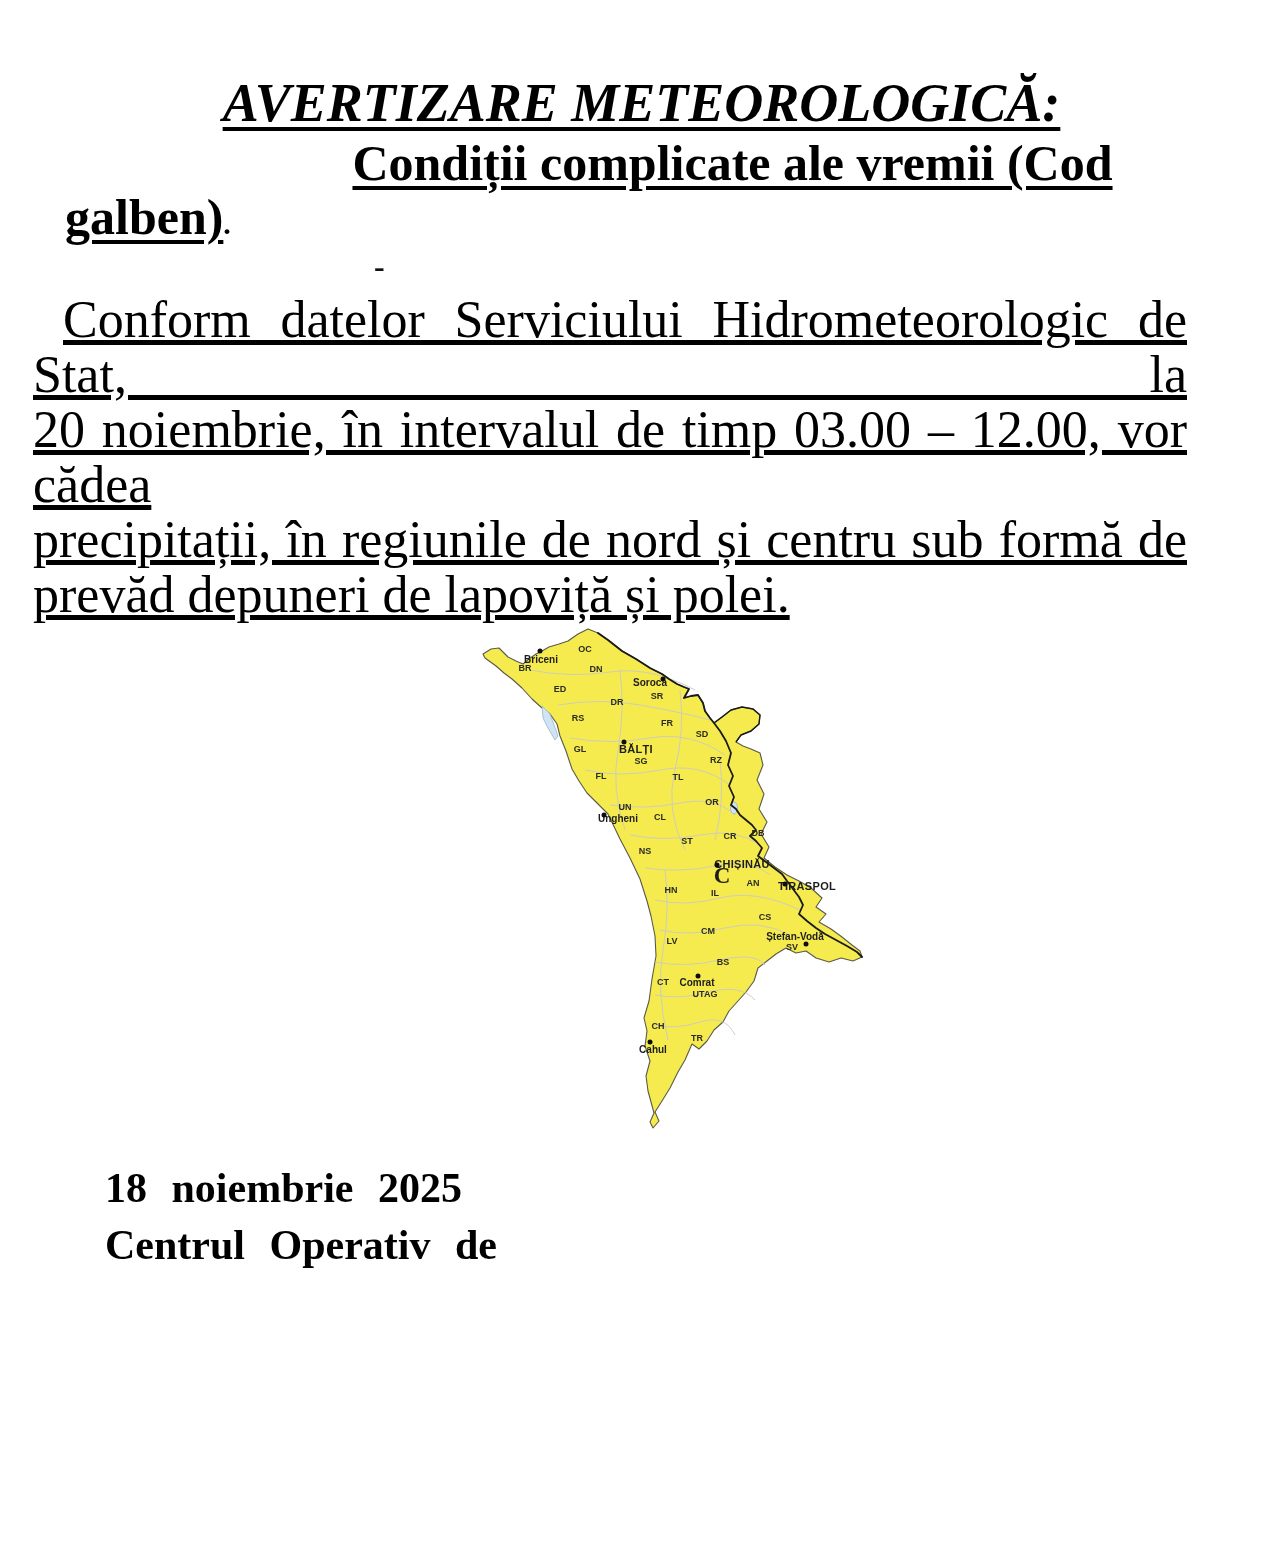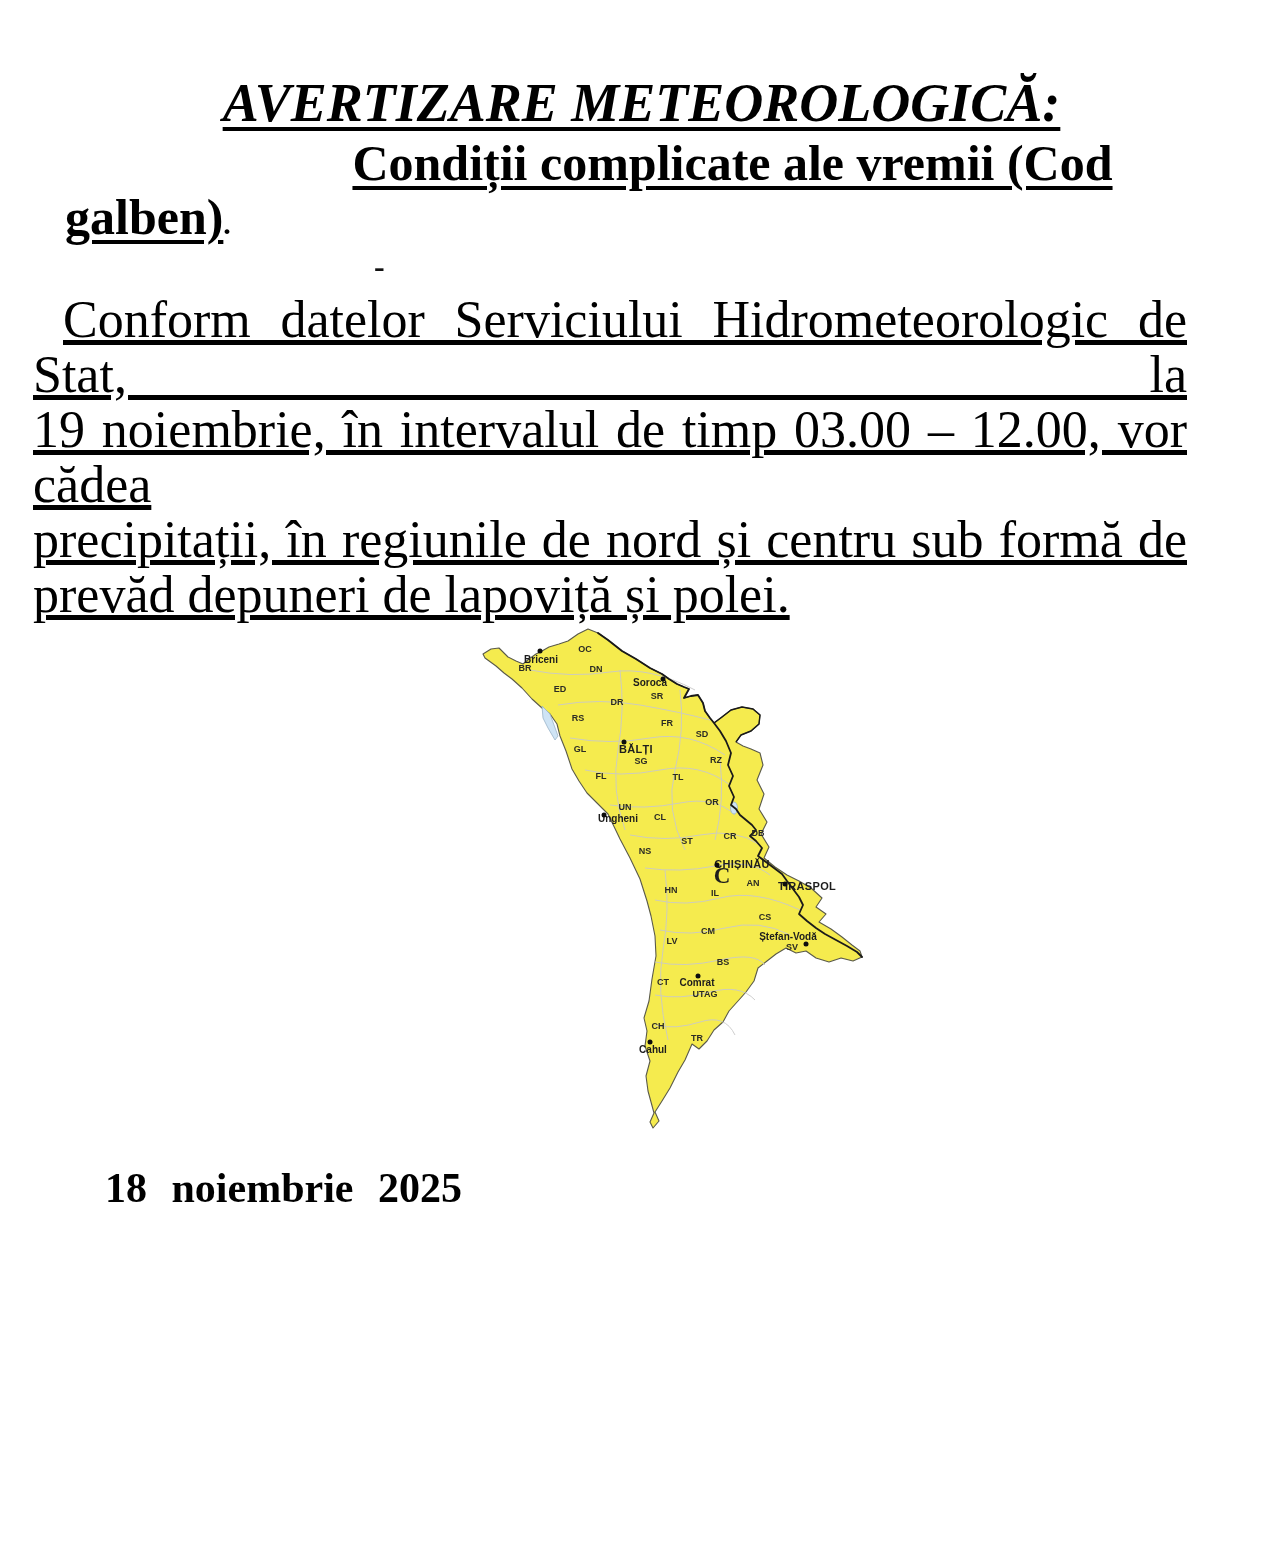--- a/index.html
+++ b/index.html
@@ -84,21 +84,21 @@
   <span>Condiții complicate ale vremii (Cod</span>
 </div>
 <div class="title-3">
   <span class="underl">galben)</span><span class="suffix">.</span>
 </div>
 
 <div class="stray-dash">-</div>
 
 <div class="body-par">
   <div class="body-line first">Conform datelor Serviciului Hidrometeorologic de Stat, la</div>
-  <div class="body-line">19 noiembrie, în intervalul de timp 03.00 – 12.00, vor cădea</div>
+  <div class="body-line">20 noiembrie, în intervalul de timp 03.00 – 12.00, vor cădea</div>
   <div class="body-line">precipitații, în regiunile de nord și centru sub formă de</div>
   <div class="body-line last">prevăd depuneri de lapoviță și polei.</div>
 </div>
 
 <div class="map-wrap">
   <svg width="430" height="530" viewBox="0 0 430 530">
 
     <path stroke="#5a5a4a" stroke-width="1.1" stroke-linejoin="round" d="M128,23 L138,30 L152,41 L166,49 L180,58 L192,64 L199,69 L207,74 L214,77 L219,79
          L214,88 L221,86 L228,85 L233,93 L235,101 L240,108 L244,113
          L252,107 L261,100 L272,97 L283,99 L290,105 L289,114 L281,121 L271,125 L266,132
@@ -188,26 +188,27 @@
       <i class="map-dot" style="left: 193px; top: 69px;"></i>
       <span class="map-label capital" style="left: 166px; top: 139px;">BĂLȚI</span>
       <i class="map-dot" style="left: 154px; top: 132px;"></i>
       <span class="map-label city" style="left: 148px; top: 208px;">Ungheni</span>
       <i class="map-dot" style="left: 134px; top: 205px;"></i>
       <span class="map-label capital" style="left: 272px; top: 254px;">CHIȘINĂU</span>
       <i class="map-dot" style="left: 247px; top: 255px;"></i>
       <span class="map-label letter" style="left: 252px; top: 266px;">C</span>
       <span class="map-label capital" style="left: 337px; top: 276px;">TIRASPOL</span>
       <i class="map-dot" style="left: 315px; top: 274px;"></i>
-      <span class="map-label city" style="left: 318px; top: 326px;">Ștefan-Vodă</span>
+      <span class="map-label city" style="left: 325px; top: 326px;">Ștefan-Vodă</span>
       <i class="map-dot" style="left: 336px; top: 334px;"></i>
       <span class="map-label city" style="left: 227px; top: 372px;">Comrat</span>
       <i class="map-dot" style="left: 228px; top: 366px;"></i>
       <span class="map-label city" style="left: 183px; top: 439px;">Cahul</span>
       <i class="map-dot" style="left: 180px; top: 432px;"></i>
     </div>
 </div>
 
 <div class="footer">
   <div class="footer-line1">
     <span>18 noiembrie 2025</span>
+    <span>Centrul Operativ de</span>
   </div>
 </div>
 
 </body></html>

